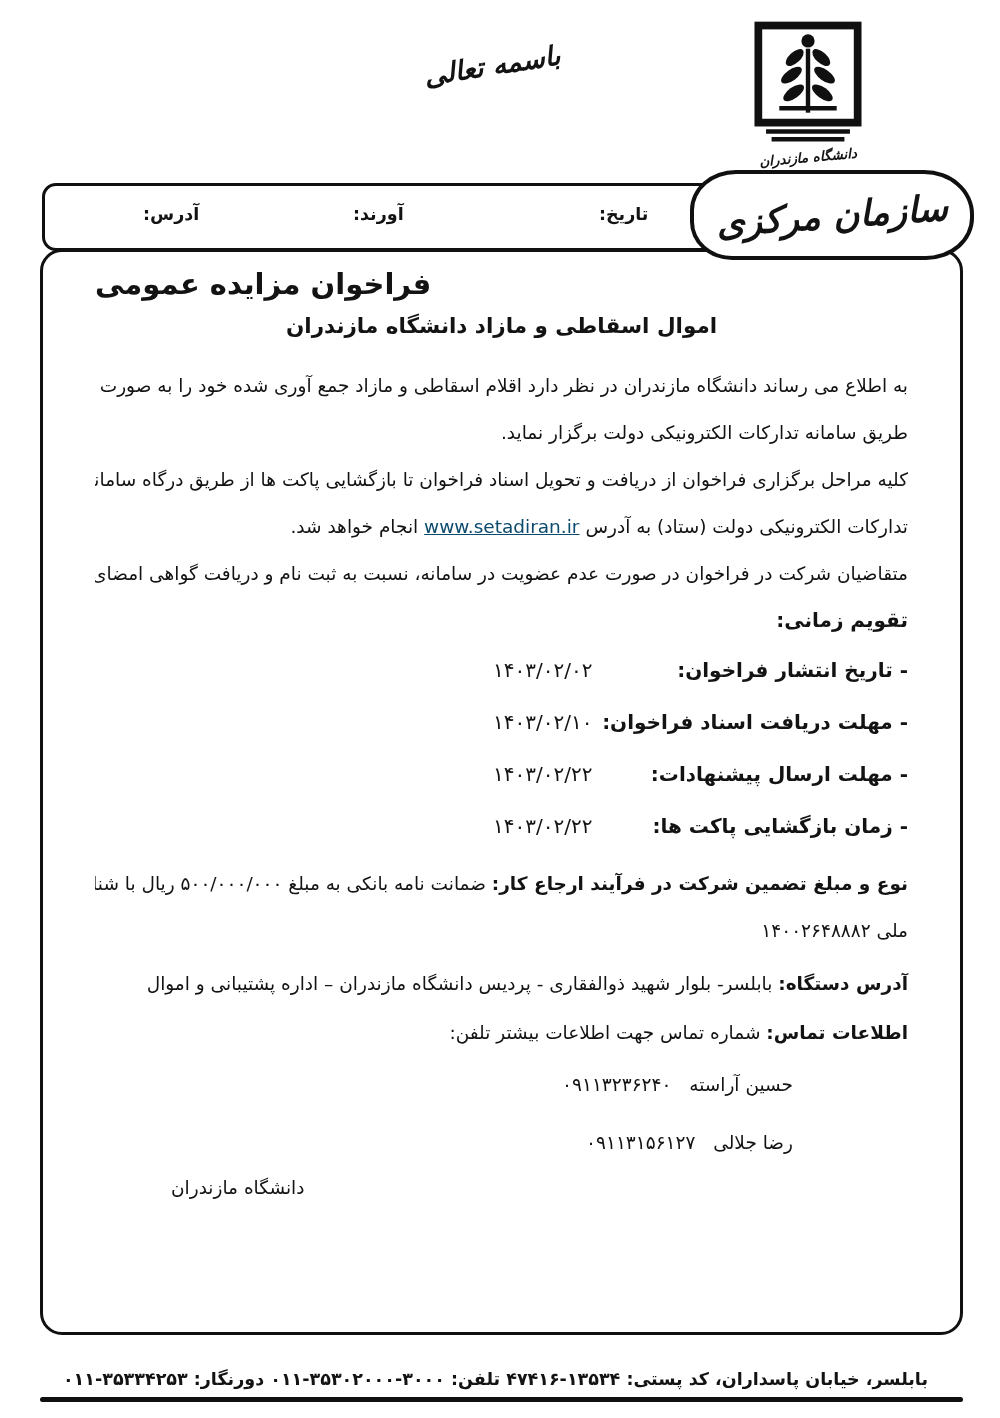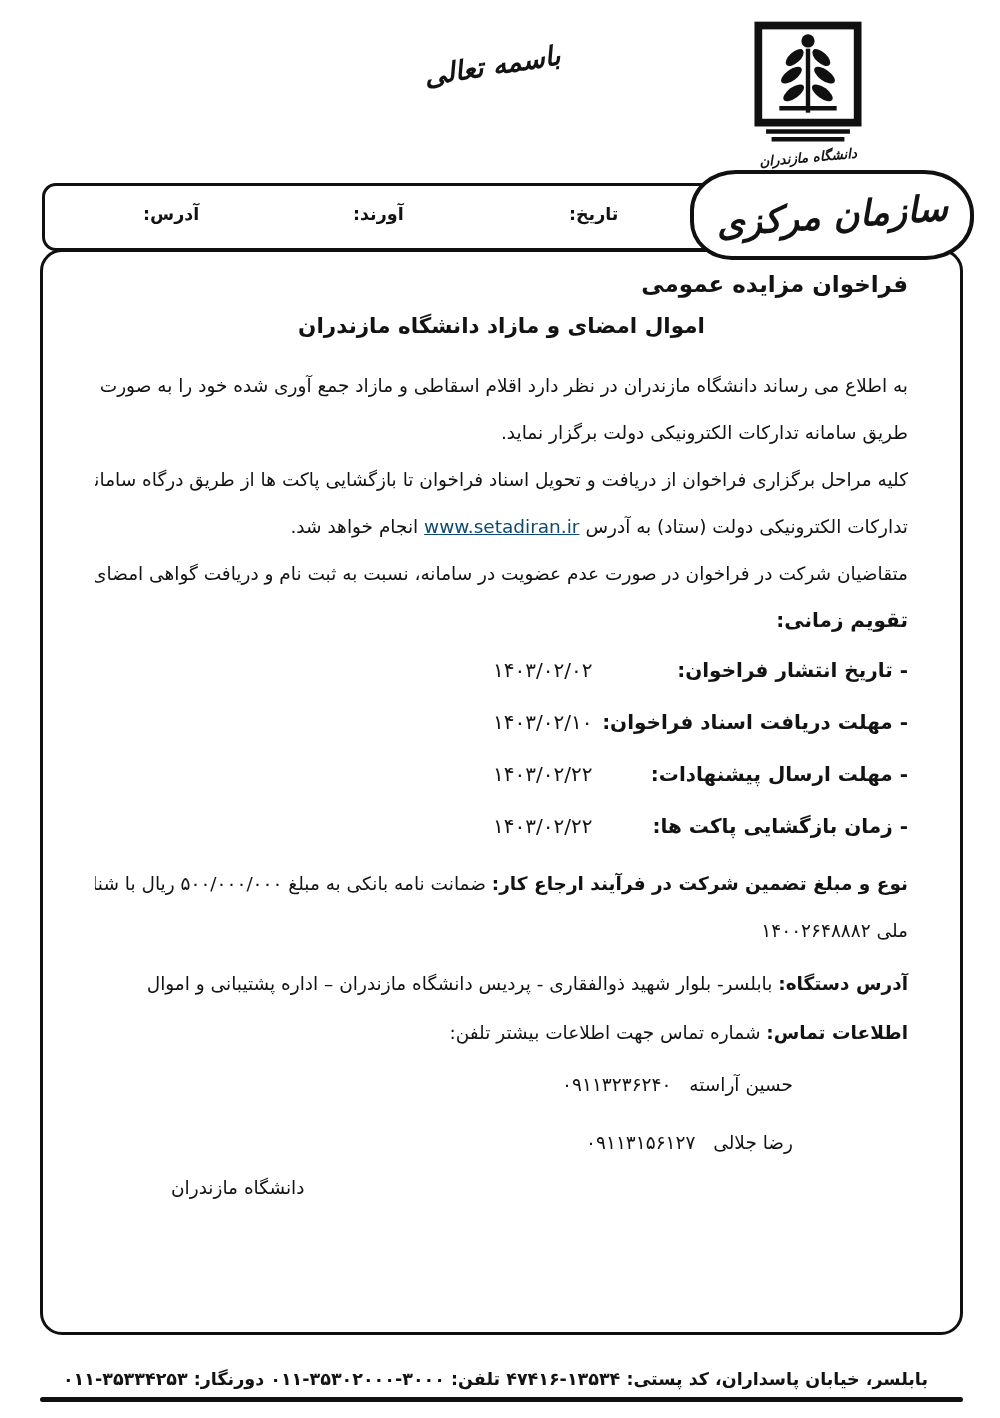--- a/index.html
+++ b/index.html
@@ -11,34 +11,34 @@
              font-family:"DejaVu Serif",serif;font-style:italic;font-weight:bold;
              font-size:27px;transform:rotate(-9deg);}
   .logo{position:absolute;top:20px;left:738px;width:140px;text-align:center;}
   .logo svg{display:block;margin:0 auto;}
   .logo-caption{font-family:"DejaVu Serif",serif;font-weight:bold;font-style:italic;
                 font-size:13.5px;transform:rotate(-5deg);margin-top:1px;white-space:nowrap;}
 
   .header-bar{position:absolute;left:42px;top:183px;width:840px;height:62px;
               border:3px solid #101010;border-radius:14px;background:#fff;}
   .hb-label{position:absolute;top:18px;font-weight:bold;font-size:17.5px;}
-  .hb-date{left:524px;} .hb-number{left:308px;} .hb-attach{left:98px;}
+  .hb-date{left:554px;} .hb-number{left:308px;} .hb-attach{left:98px;}
 
   .cartouche{position:absolute;left:690px;top:170px;width:276px;height:82px;background:#fff;
              border:4px solid #101010;border-radius:46px 50px 48px 42px / 40px 44px 42px 38px;
              display:flex;align-items:center;justify-content:center;z-index:3;}
   .cartouche-text{font-family:"DejaVu Serif",serif;font-weight:bold;font-style:italic;
                   font-size:36px;transform:rotate(-4deg);white-space:nowrap;}
 
   
   .main-box{position:absolute;left:40px;top:249px;width:917px;height:1080px;
             border:3px solid #101010;border-radius:22px;background:#fff;}
   .box-content{padding:14px 52px 0 52px;font-size:18.5px;line-height:47px;}
 
-  .doc-title{text-align:right;font-weight:bold;font-size:23px;line-height:36px;}
+  .doc-title{text-align:left;font-weight:bold;font-size:29px;line-height:36px;}
   .doc-subtitle{text-align:center;font-weight:bold;font-size:21.5px;line-height:48px;}
 
   .para1{margin-top:12px;}
   .jline{text-align:justify;text-align-last:justify;white-space:nowrap;overflow:hidden;}
   .rline{text-align:right;}
   .link{color:#0c4a6e;text-decoration:underline;cursor:pointer;}
 
   .sched-heading{font-weight:bold;font-size:20px;line-height:47px;text-align:right;}
   .timeline-row{position:relative;font-weight:bold;font-size:20px;line-height:52px;text-align:right;}
   .timeline-date{position:absolute;left:398px;top:0;font-weight:normal;}
@@ -90,21 +90,21 @@
   </div>
 
   <div class="cartouche">
     <span class="cartouche-text">سازمان مرکزی</span>
   </div>
 
   <div class="main-box">
     <div class="box-content">
 
       <div class="doc-title">فراخوان مزایده عمومی</div>
-      <div class="doc-subtitle">اموال امضای و مازاد دانشگاه مازندران</div>
+      <div class="doc-subtitle">اموال اسقاطی و مازاد دانشگاه مازندران</div>
 
       <div class="para1">
         <div class="jline">به اطلاع می رساند دانشگاه مازندران در نظر دارد اقلام اسقاطی و مازاد جمع آوری شده خود را به صورت مزایده</div>
         <div class="rline">طریق سامانه تدارکات الکترونیکی دولت برگزار نماید.</div>
       </div>
 
       <div>
         <div class="jline">کلیه مراحل برگزاری فراخوان از دریافت و تحویل اسناد فراخوان تا بازگشایی پاکت ها از طریق درگاه سامانه</div>
         <div class="rline">
           <span>تدارکات الکترونیکی دولت (ستاد) به آدرس</span>

